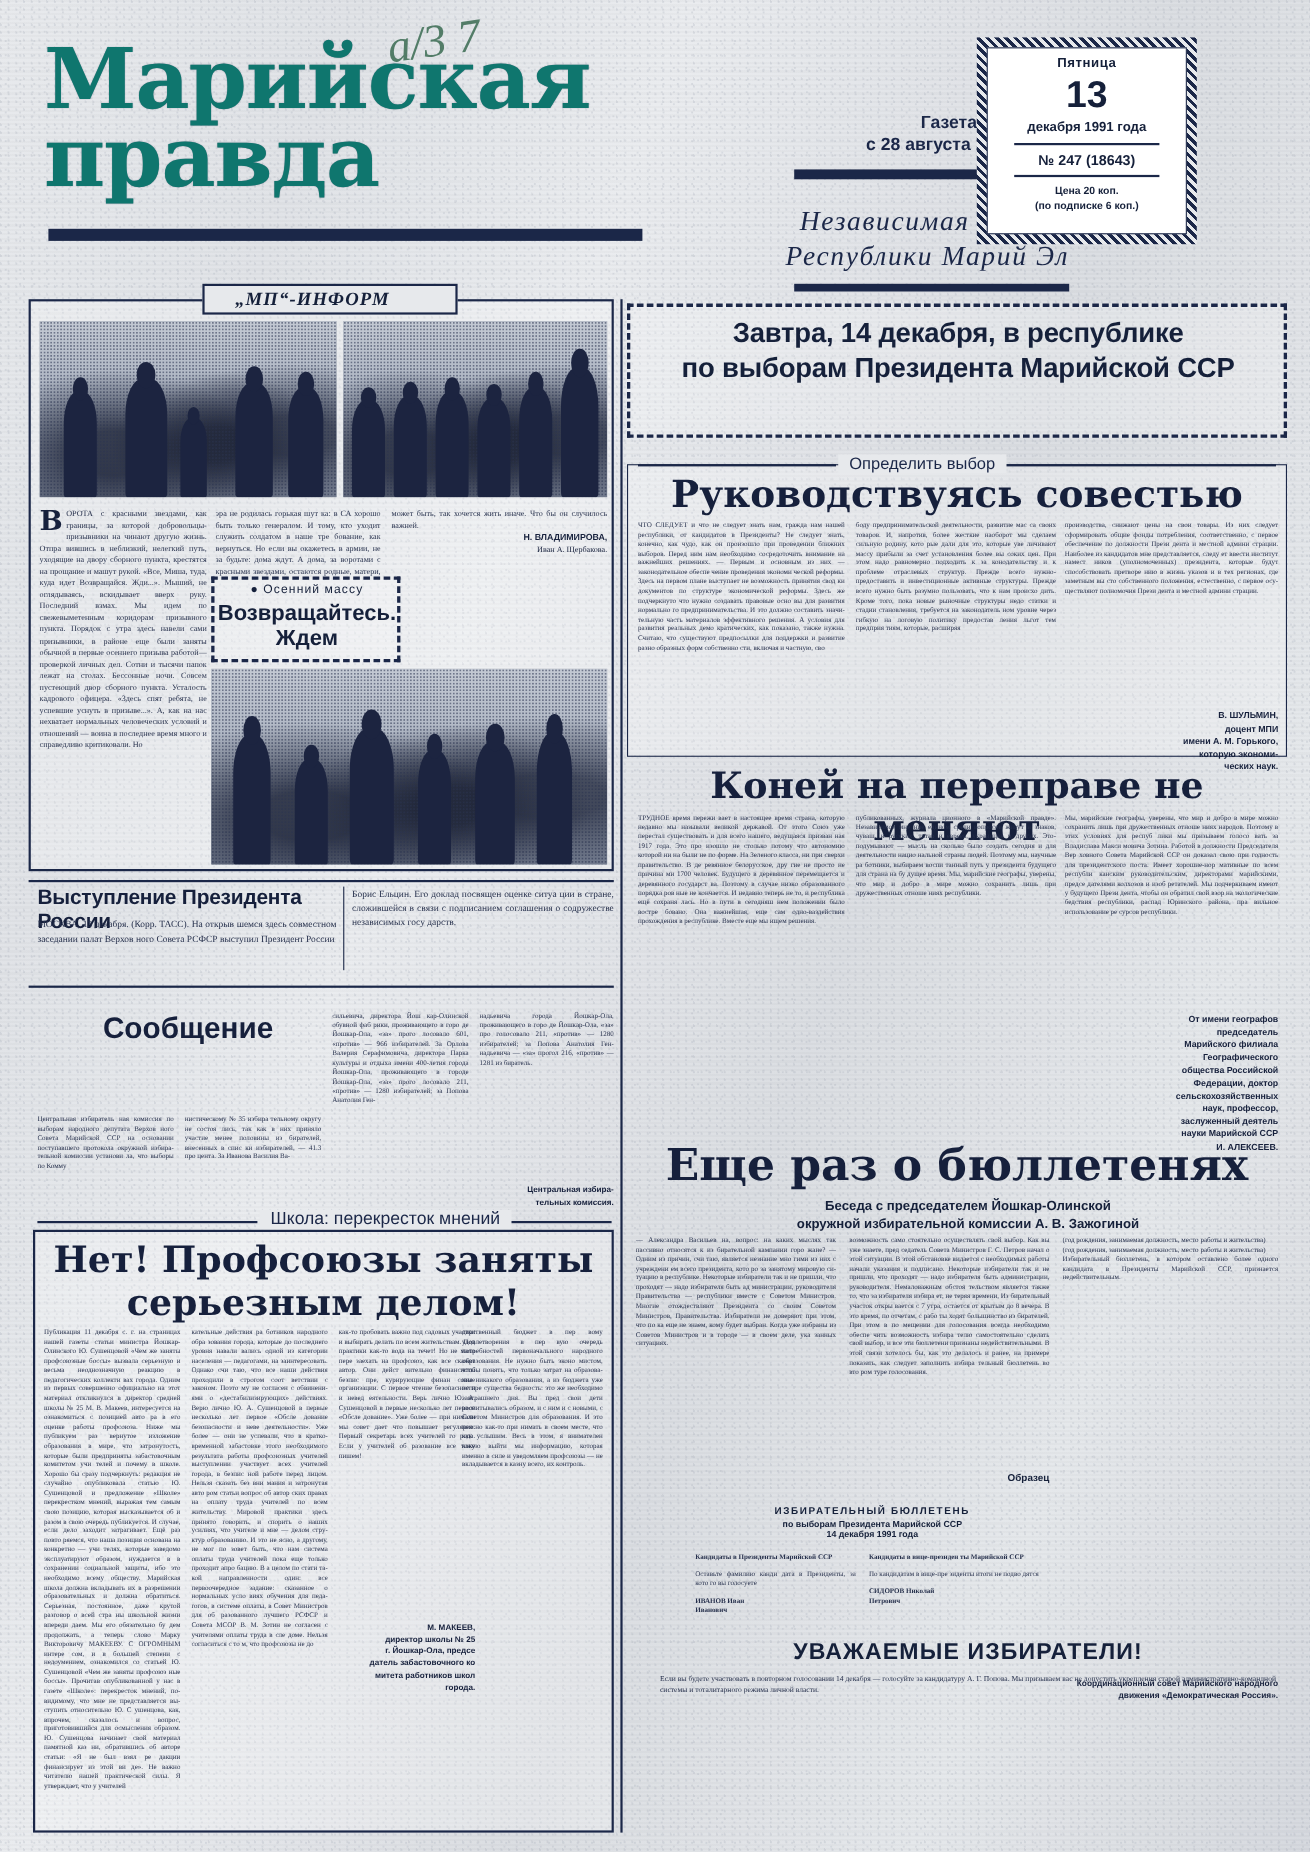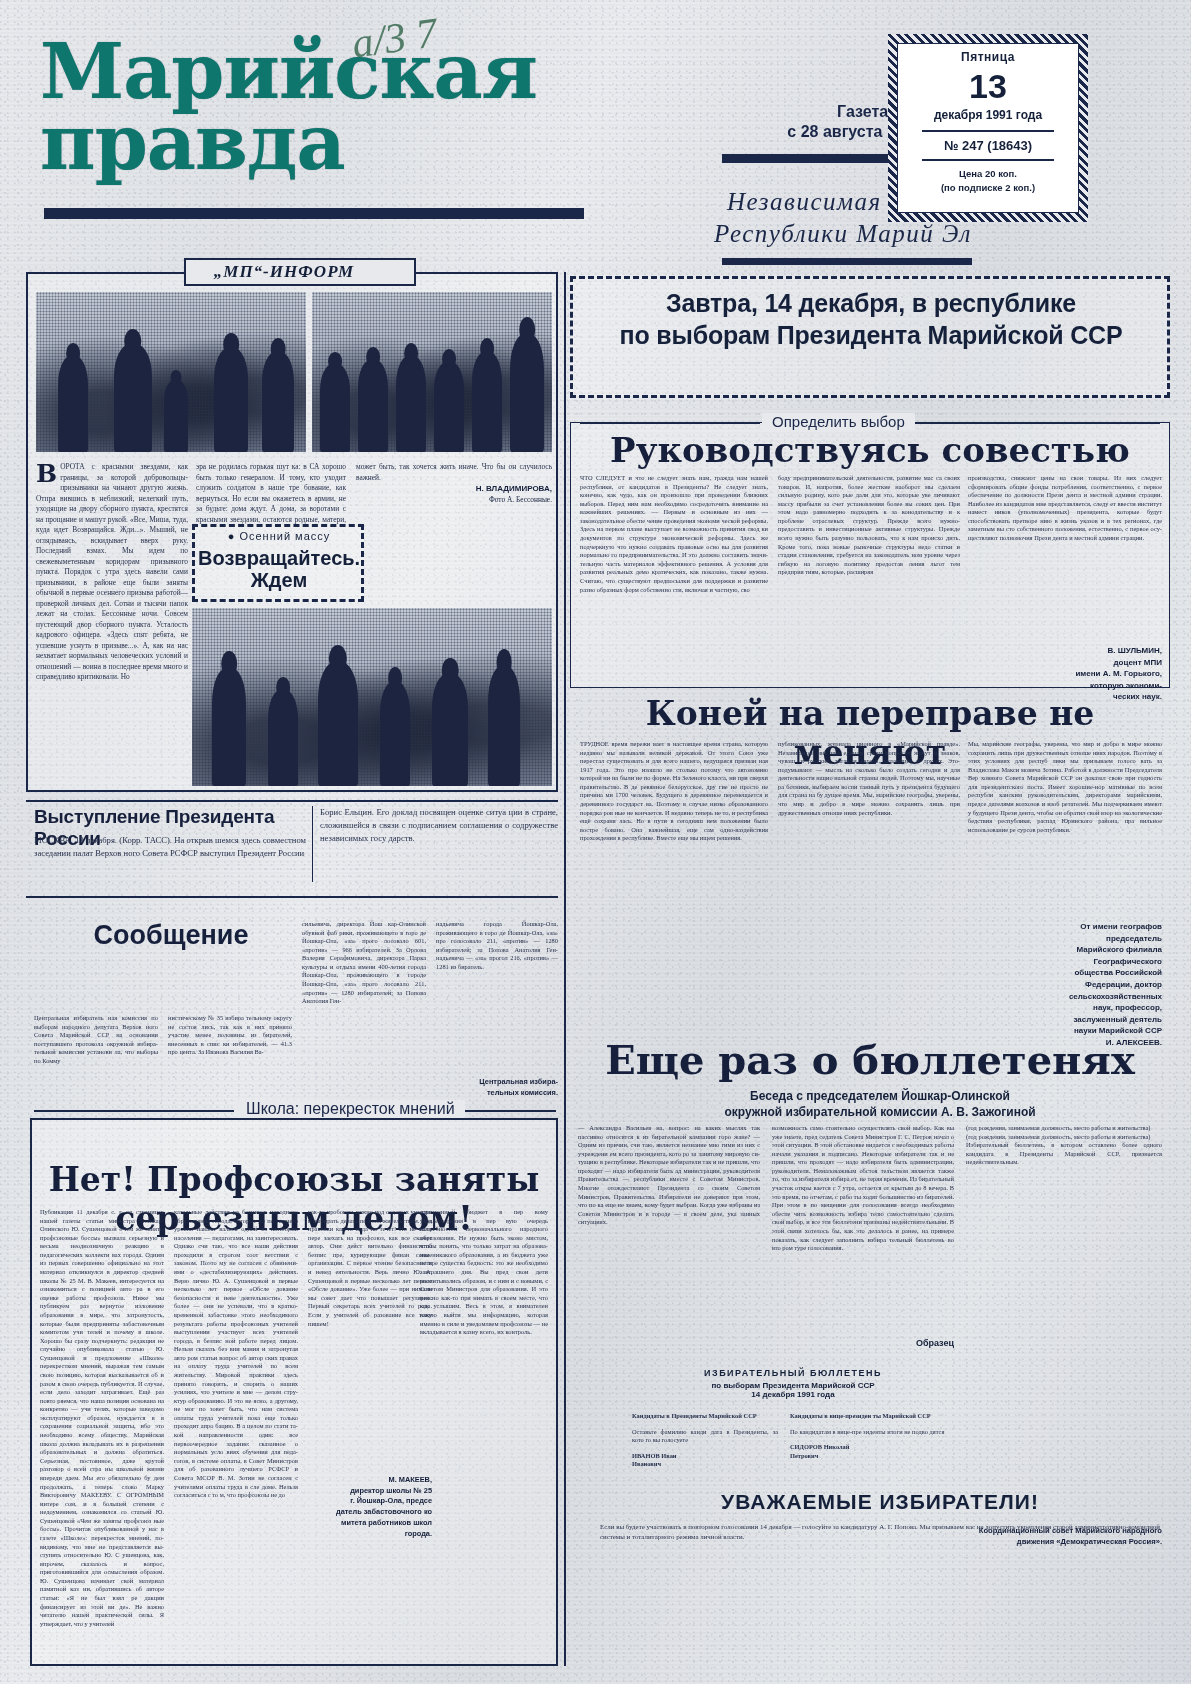--- a/index.html
+++ b/index.html
@@ -141,21 +141,21 @@
 
   <div class="datebox">
     <div class="inner">
       <div class="db-day">Пятница</div>
       <div class="db-num">13</div>
       <div class="db-month">декабря 1991 года</div>
       <div class="db-sep"></div>
       <div class="db-issue">№ 247 (18643)</div>
       <div class="db-sep"></div>
       <div class="db-price">Цена 20 коп.</div>
-      <div class="db-price" style="margin-top:1px">(по подписке 2 коп.)</div>
+      <div class="db-price" style="margin-top:1px">(по подписке 6 коп.)</div>
     </div>
   </div>
 
   <div class="box" style="left:26px;top:272px;width:532px;height:520px;"></div>
   <div class="box" style="left:184px;top:258px;width:232px;height:28px;background:#e7e9ec;"></div>
   <div style="position:absolute;left:184px;top:262px;width:200px;text-align:center;font-family:'Liberation Serif',serif;font-weight:700;font-style:italic;font-size:17px;letter-spacing:1px;">„МП“-ИНФОРМ</div>
 
   <div class="photo" style="left:36px;top:292px;width:270px;height:160px;">
     <div class="ph-base"></div>
       <div class="ph-dots"></div>
@@ -179,21 +179,21 @@
   <div class="col tx" style="left:36px;top:462px;width:152px;height:326px;">
     <span class="drop">В</span><span>ОРОТА с красными звездами, как границы, за которой добровольцы-призывники на­ чинают другую жизнь. Отпра­ вившись в неблизкий, нелегкий путь, уходящие на двору сборного пункта, крестятся на прощание и машут рукой. «Все, Миша, туда, куда идет Возвращайся. Жди...». Мыший, не оглядываясь, вскидывает вверх руку. Последний взмах.
 Мы идем по свежевыметенным коридорам призывного пункта. Порядок с утра здесь навели сами призывники, в районе еще были заняты обычной в первые осеннего призыва работой— проверкой личных дел. Сотни и тысячи папок лежат на столах. Бессонные ночи. Совсем пустеющий двор сборного пункта. Усталость кадрового офицера. «Здесь спят ребята, не успевшие уснуть в призыве...».
 А, как на нас нехватает нормальных человеческих условий и отношений — воина в последнее время много и справедливо критиковали. Но</span>
   </div>
   <div class="col tx" style="left:196px;top:462px;width:150px;height:62px;">эра не родилась горькая шут­ ка: в СА хорошо быть только генералом. И тому, кто уходит служить солдатом в наше тре­ бование, как вернуться. Но если вы окажетесь в армии, не за­ будьте: дома ждут. А дома, за воротами с красными звездами, остаются родные, матери, сест­ ры, любимые.
 Их ожидание — самое труд­ ное испытание. И невозможно, что нам бы не казалось по­ нятным: кочевствовать себя при­ чинами, по которому вам не</div>
   <div class="col tx" style="left:356px;top:462px;width:196px;height:62px;">может быть, так хочется жить иначе. Что бы он случилось важней.</div>
   <div class="byline" style="position:absolute;left:356px;top:478px;width:196px;">
     <div>Н. ВЛАДИМИРОВА,</div>
-    <div style="font-weight:400;font-family:'Liberation Serif',serif;font-size:7.4px;">Фото А. Бессонные.</div>
+    <div style="font-weight:400;font-family:'Liberation Serif',serif;font-size:7.4px;">Иван А. Щербакова.</div>
   </div>
 
   <div class="dashbox" style="left:192px;top:524px;width:172px;height:78px;"></div>
   <div style="position:absolute;left:200px;top:530px;width:158px;text-align:center;font-family:'Liberation Sans',sans-serif;font-size:11px;letter-spacing:1px;">● Осенний массу</div>
   <div style="position:absolute;left:198px;top:548px;width:162px;text-align:center;font-family:'Liberation Sans',sans-serif;font-weight:700;font-size:20px;line-height:1.08;">
     <div>Возвращайтесь.</div>
     <div>Ждем</div>
   </div>
 
   <div class="photo" style="left:192px;top:608px;width:360px;height:178px;">
@@ -318,21 +318,21 @@
 за Попова Анатолия Ген­ надьевича — «за» прогол­ 216, «против» — 1281 из­ биратель.</div>
   <div class="byline" style="position:absolute;left:436px;top:1072px;width:122px;font-size:7.4px;">
     <div>Центральная избира-</div>
     <div>тельных комиссия.</div>
   </div>
 
   <div class="kicker-line" style="left:34px;top:1110px;width:200px;"></div>
   <div class="kicker-line" style="left:398px;top:1110px;width:158px;"></div>
   <div class="kicker" style="left:236px;top:1100px;font-size:16px;">Школа: перекресток мнений</div>
   <div class="box" style="left:30px;top:1118px;width:528px;height:548px;border-width:2px;"></div>
-  <div class="hl-black" style="position:absolute;left:36px;top:1126px;width:516px;text-align:center;font-size:33px;line-height:1.18;margin-top:35px;">
+  <div class="hl-black" style="position:absolute;left:36px;top:1126px;width:516px;text-align:center;font-size:33px;line-height:1.18;">
     <div>Нет! Профсоюзы заняты</div>
     <div>серьезным делом!</div>
   </div>
   <div class="col tx xs" style="left:40px;top:1208px;width:124px;height:450px;">Публикация 11 декабря с. г. на страницах нашей газеты статьи министра Йошкар-Олинского Ю. Сушенцовой «Чем же заняты профсоюзные боссы» вызвала серьезную и весьма неоднозначную реакцию в педагогических коллекти­ вах города. Одним из первых совершенно официально на этот материал откликнулся в директор средней школы № 25 М. В. Макеев, интересуется на ознакомиться с позицией авто­ ра в его оценке работы профсоюза. Ниже мы публикуем раз­ вернутое изложение образования в мире, что затронутость, которые были предприняты забастовочным комитетом учи­ телей и почему в школе.
 Хорошо бы сразу подчеркнуть: редакция не случайно опубликовала статью Ю. Сушенцовой и предложение «Школе» перекрестком мнений, выражая тем самым свою позицию, которая высказывается об и разом в свою очередь публикуется. И случае, если дело заходит затрагивает. Ещё раз повто­ ряемся, что наша позиция основана на конкретно — учи­ телях, которые заведомо эксплуатируют образом, нуждается в в сохранении социальной защиты, ибо это необходимо всему обществу. Марийская школа должна вкладывать их в разрешении образовательных и должна обратиться.
 Серьезная, постоянное, даже крутой разговор о всей стра­ ны школьной жизни впереди даем. Мы его обязательно бу­ дем продолжать, а теперь слово Марку Викторовичу МАКЕЕВУ.
 С ОГРОМНЫМ интере­ сом, и в большей степени с недоумением, ознакомился со статьей Ю. Сушенцовой «Чем же заняты профсоюз­ ные боссы». Прочитав опубликованной у нас в газете «Школе»: перекресток мнений, по-видимому, что мне не представляется вы­ ступить относительно Ю. С­ ушенцова, как, впрочем, сказалось и вопрос, приготовившийся для осмысления образом.
 Ю. Сушенцова начинает свой материал памятной каз­ ни, обратившись об авторе статьи: «Я не был взял ре­ дакции финансирует из этой ви­ де». Не важно читателю нашей практической силы. Я утверждает, что у учителей</div>
   <div class="col tx xs" style="left:174px;top:1208px;width:124px;height:450px;">кательные действия ра­ ботников народного обра­ зования города, которые до последнего уровня навали­ вались одной из категории населения — педагогами, на­ заинтересовать. Однако счи­ таю, что все наши действия проходили в строгом соот­ ветствии с законом. Поэто­ му не согласен с обвинени­ ями о «дестабилизирующих» действиях. Верю лично Ю. А. Сушенцовой в первые несколько лет первое «Обсле­ дование безопасности и неве­ деятельности». Уже более — они не успевали, что в кратко­ временной забастовке этого необходимого результата работы профсоюзных учителей выступлении участвует всех учителей города, в безпис­ ной работе перед лицом.
 Нельзя сказать без вни­ мания и затронутая авто­ ром статьи вопрос об автор­ ских правах на оплату труда учителей по всем жительству. Мировой практики здесь принято говорить, и спорить о наших усилиях, что учителе и мне — делом стру­ ктур образованию. И это не­ ясно, а другому, не мог по­ зовет быть, что нам система оплаты труда учителей пока еще только проходит апро­ бацию.

